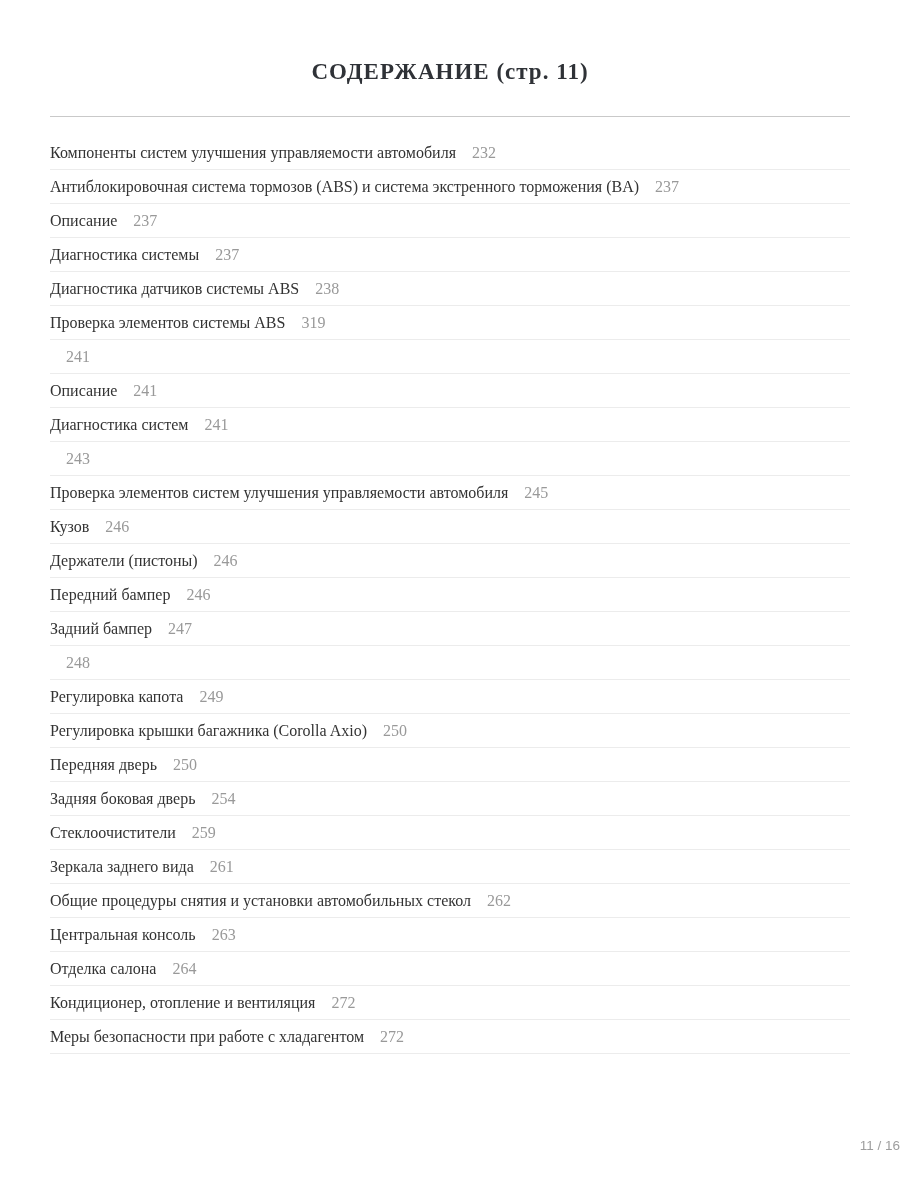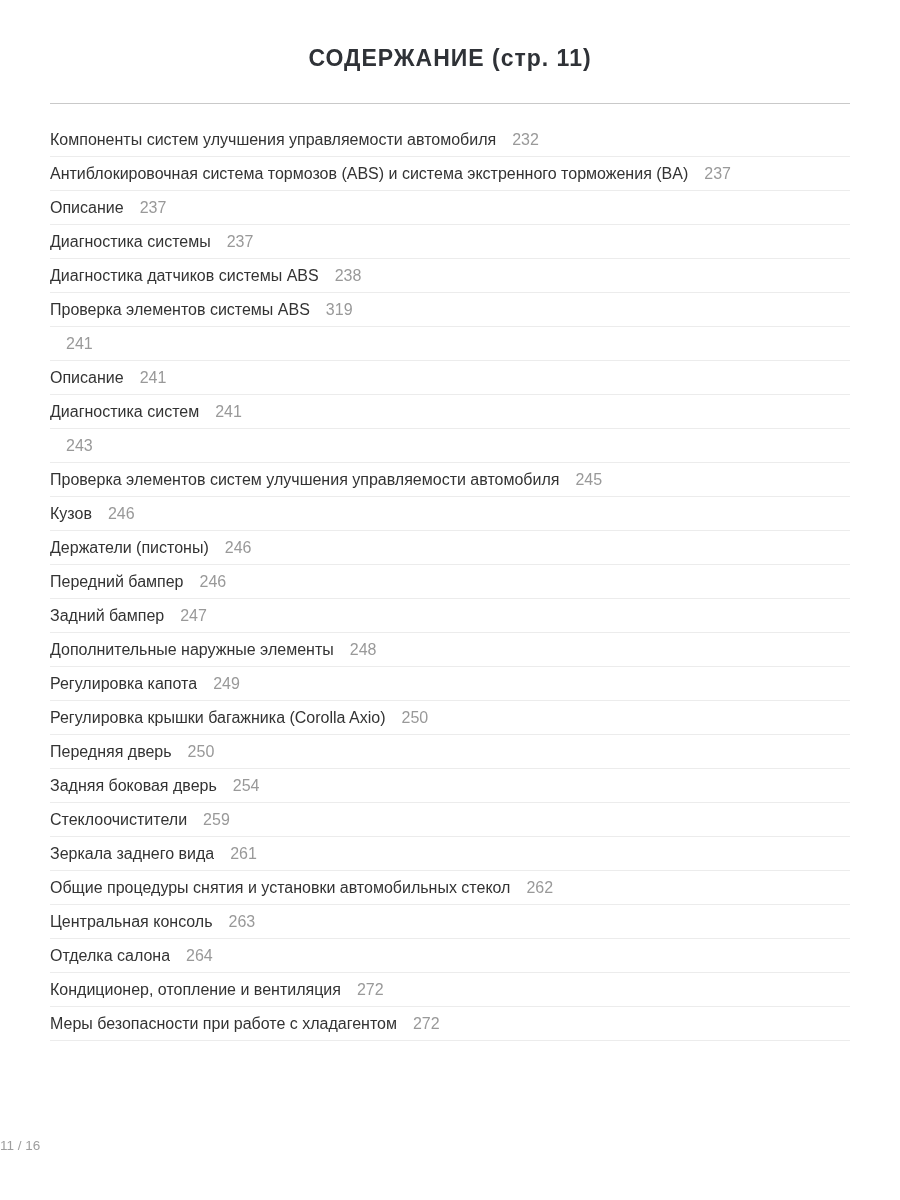--- a/index.html
+++ b/index.html
@@ -18,21 +18,22 @@
   }
   body {
     width: 900px;
     height: 1200px;
     background: var(--bg-color);
     font-family: "Liberation Sans", sans-serif;
     position: relative;
     overflow: hidden;
   }
   .page {
-    padding: 3px 50px;
+    padding: 16px 50px;
+    font-family: Liberation Serif, serif;
   }
   .title {
     margin: 0;
     padding-top: 44px;
     text-align: center;
     font-size: 23px;
     line-height: 1;
     font-weight: bold;
     letter-spacing: 1px;
     color: var(--title-color);
@@ -60,21 +61,21 @@
   .row .pnum {
     color: var(--page-num-color);
     padding-left: 16px;
     flex-shrink: 0;
   }
   .footer {
     position: absolute;
     top: 1138px;
     left: 0;
     width: 100%;
-    text-align: left;
+    text-align: right;
     font-size: 13.5px;
     color: var(--footer-color);
   }
 </style>
 </head>
 <body>
 
 <div class="page">
   <h1 class="title">СОДЕРЖАНИЕ (стр. 11)</h1>
   <div class="rule"></div>
@@ -131,21 +132,20 @@
       </div>
       <div class="row">
         <span class="label">Передний бампер</span>
         <span class="pnum">246</span>
       </div>
       <div class="row">
         <span class="label">Задний бампер</span>
         <span class="pnum">247</span>
       </div>
       <div class="row">
-        <span class="label">Дополнительные наружные элементы</span>
         <span class="pnum">248</span>
       </div>
       <div class="row">
         <span class="label">Регулировка капота</span>
         <span class="pnum">249</span>
       </div>
       <div class="row">
         <span class="label">Регулировка крышки багажника (Corolla Axio)</span>
         <span class="pnum">250</span>
       </div>

